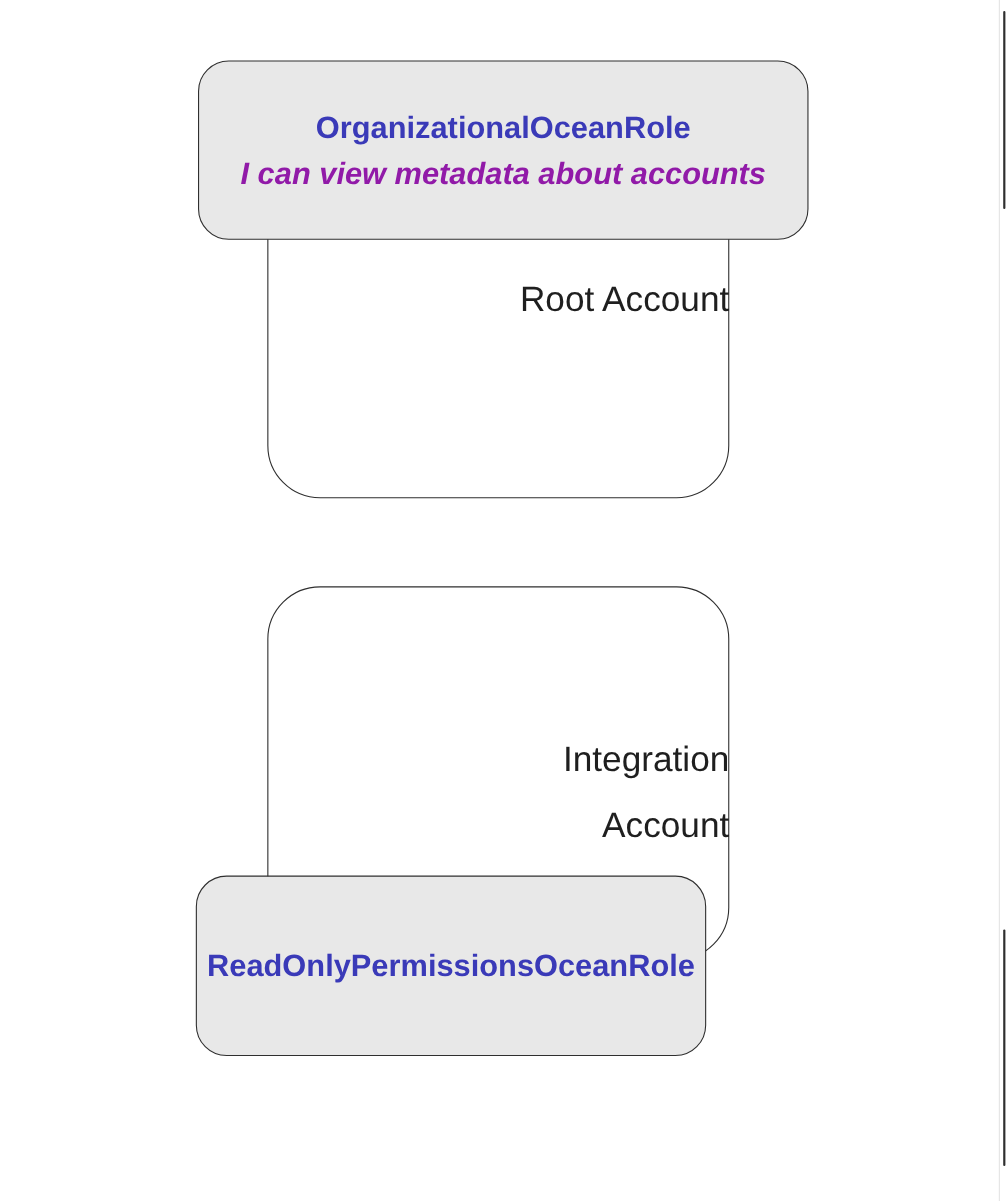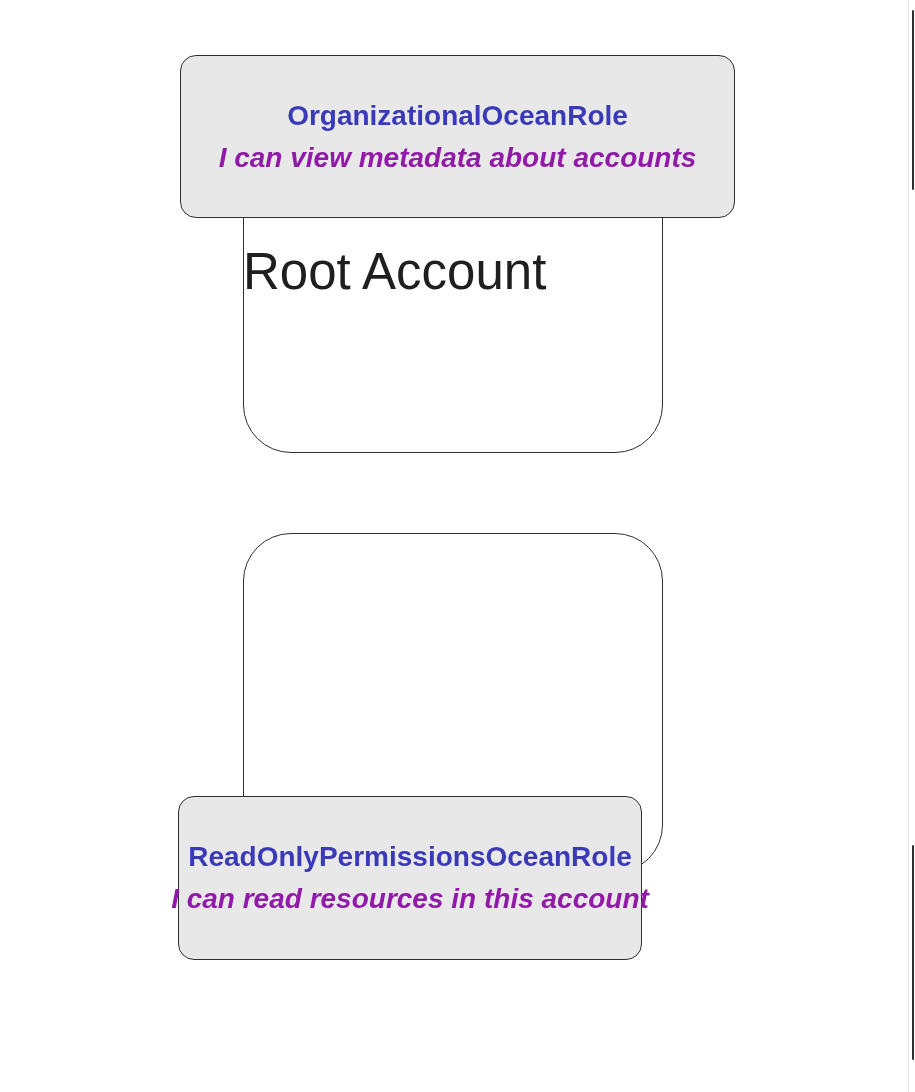--- a/index.html
+++ b/index.html
@@ -28,33 +28,33 @@
     position: absolute;
     background: var(--node-fill);
     border: 1px solid var(--node-border);
     border-radius: 48px;
   }
   .node-root { left: 243px; top: 136px; width: 420px; height: 317px; }
   .node-integration { left: 243px; top: 533px; width: 420px; height: 340px; }
   .node-title {
     position: absolute;
     left: 243px; width: 420px;
-    text-align: left;
+    text-align: right;
     color: var(--node-text);
-    font-size: 51px;
+    font-size: 32px;
     line-height: 44px;
   }
   .title-root { top: 250px; }
   .title-integration { top: 660px; line-height: 60px; }
   .node-title span { display: block; }
   .role-label {
     position: absolute;
     background: var(--role-fill);
     border: 1px solid var(--node-border);
-    border-radius: 16px;
+    border-radius: 28px;
     display: flex;
     flex-direction: column;
     align-items: center;
     justify-content: center;
   }
   .label-root { left: 180px; top: 55px; width: 555px; height: 163px; }
   .label-integration { left: 178px; top: 796px; width: 464px; height: 164px; }
   .role-name {
     color: var(--role-name);
     font-weight: bold;
@@ -95,23 +95,26 @@
     <div class="role-name">OrganizationalOceanRole</div>
     <div class="role-desc">I can view metadata about accounts</div>
   </div>
 
   <div class="node-title title-root">
     <span>Root Account</span>
   </div>
 
   <div class="node node-integration"></div>
 
+  <div class="node-title title-integration">
+    <span>Integration</span>
+    <span>Account</span>
+  </div>
 
   <div class="role-label label-integration">
     <div class="role-name">ReadOnlyPermissionsOceanRole</div>
-    <div class="role-desc">I can read resources in this account</div>
   </div>
 
   <div class="page-edge-line"></div>
   <div class="clipped-edge clipped-edge-top"></div>
   <div class="clipped-edge clipped-edge-bottom"></div>
 
 </div>
 
 </body></html>

